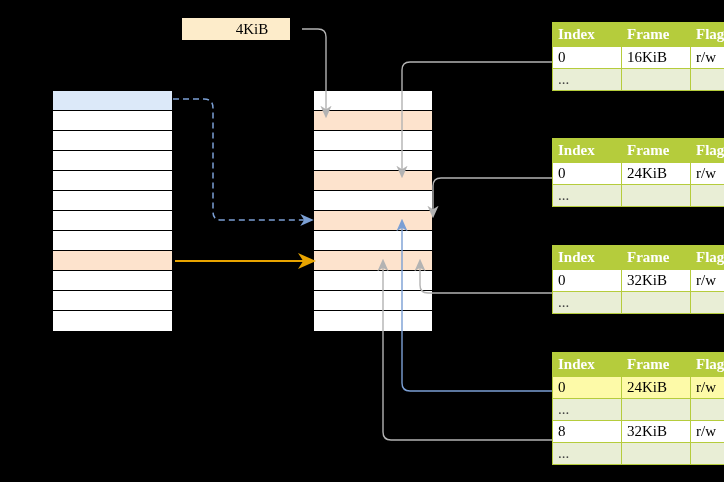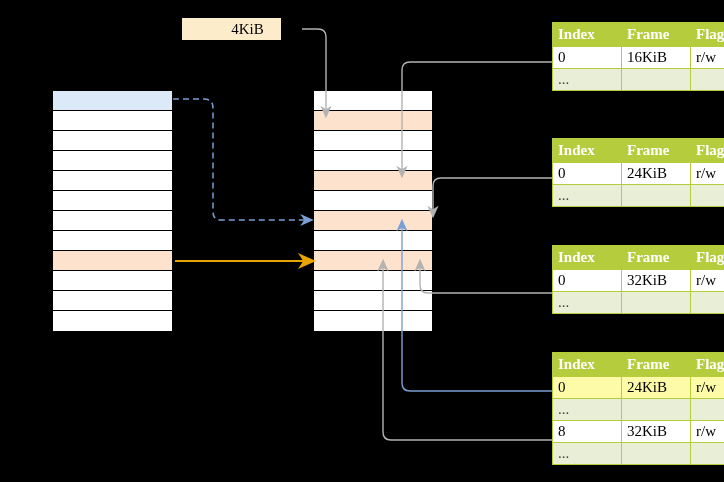--- a/index.html
+++ b/index.html
@@ -35,21 +35,21 @@
   .col-g{width:56px;}
 
   svg.ov{position:absolute;left:0;top:0;width:724px;height:482px;
          pointer-events:none;}
 </style>
 </head>
 <body>
 
 <div id="canvas">
 
-  <div class="labelbox" style="left:182px;top:18px;width:99px;height:22px;padding-left:32px;">4KiB</div>
+  <div class="labelbox" style="left:182px;top:18px;width:108px;height:22px;padding-left:32px;">4KiB</div>
 
   <div class="stack" id="left-stack" style="left:52px;top:90px;width:121px;height:240px;">
       <div class="cell blue" style="height: 20px;"></div>
       <div class="cell" style="height: 20px;"></div>
       <div class="cell" style="height: 20px;"></div>
       <div class="cell" style="height: 20px;"></div>
       <div class="cell" style="height: 20px;"></div>
       <div class="cell" style="height: 20px;"></div>
       <div class="cell" style="height: 20px;"></div>
       <div class="cell" style="height: 20px;"></div>

